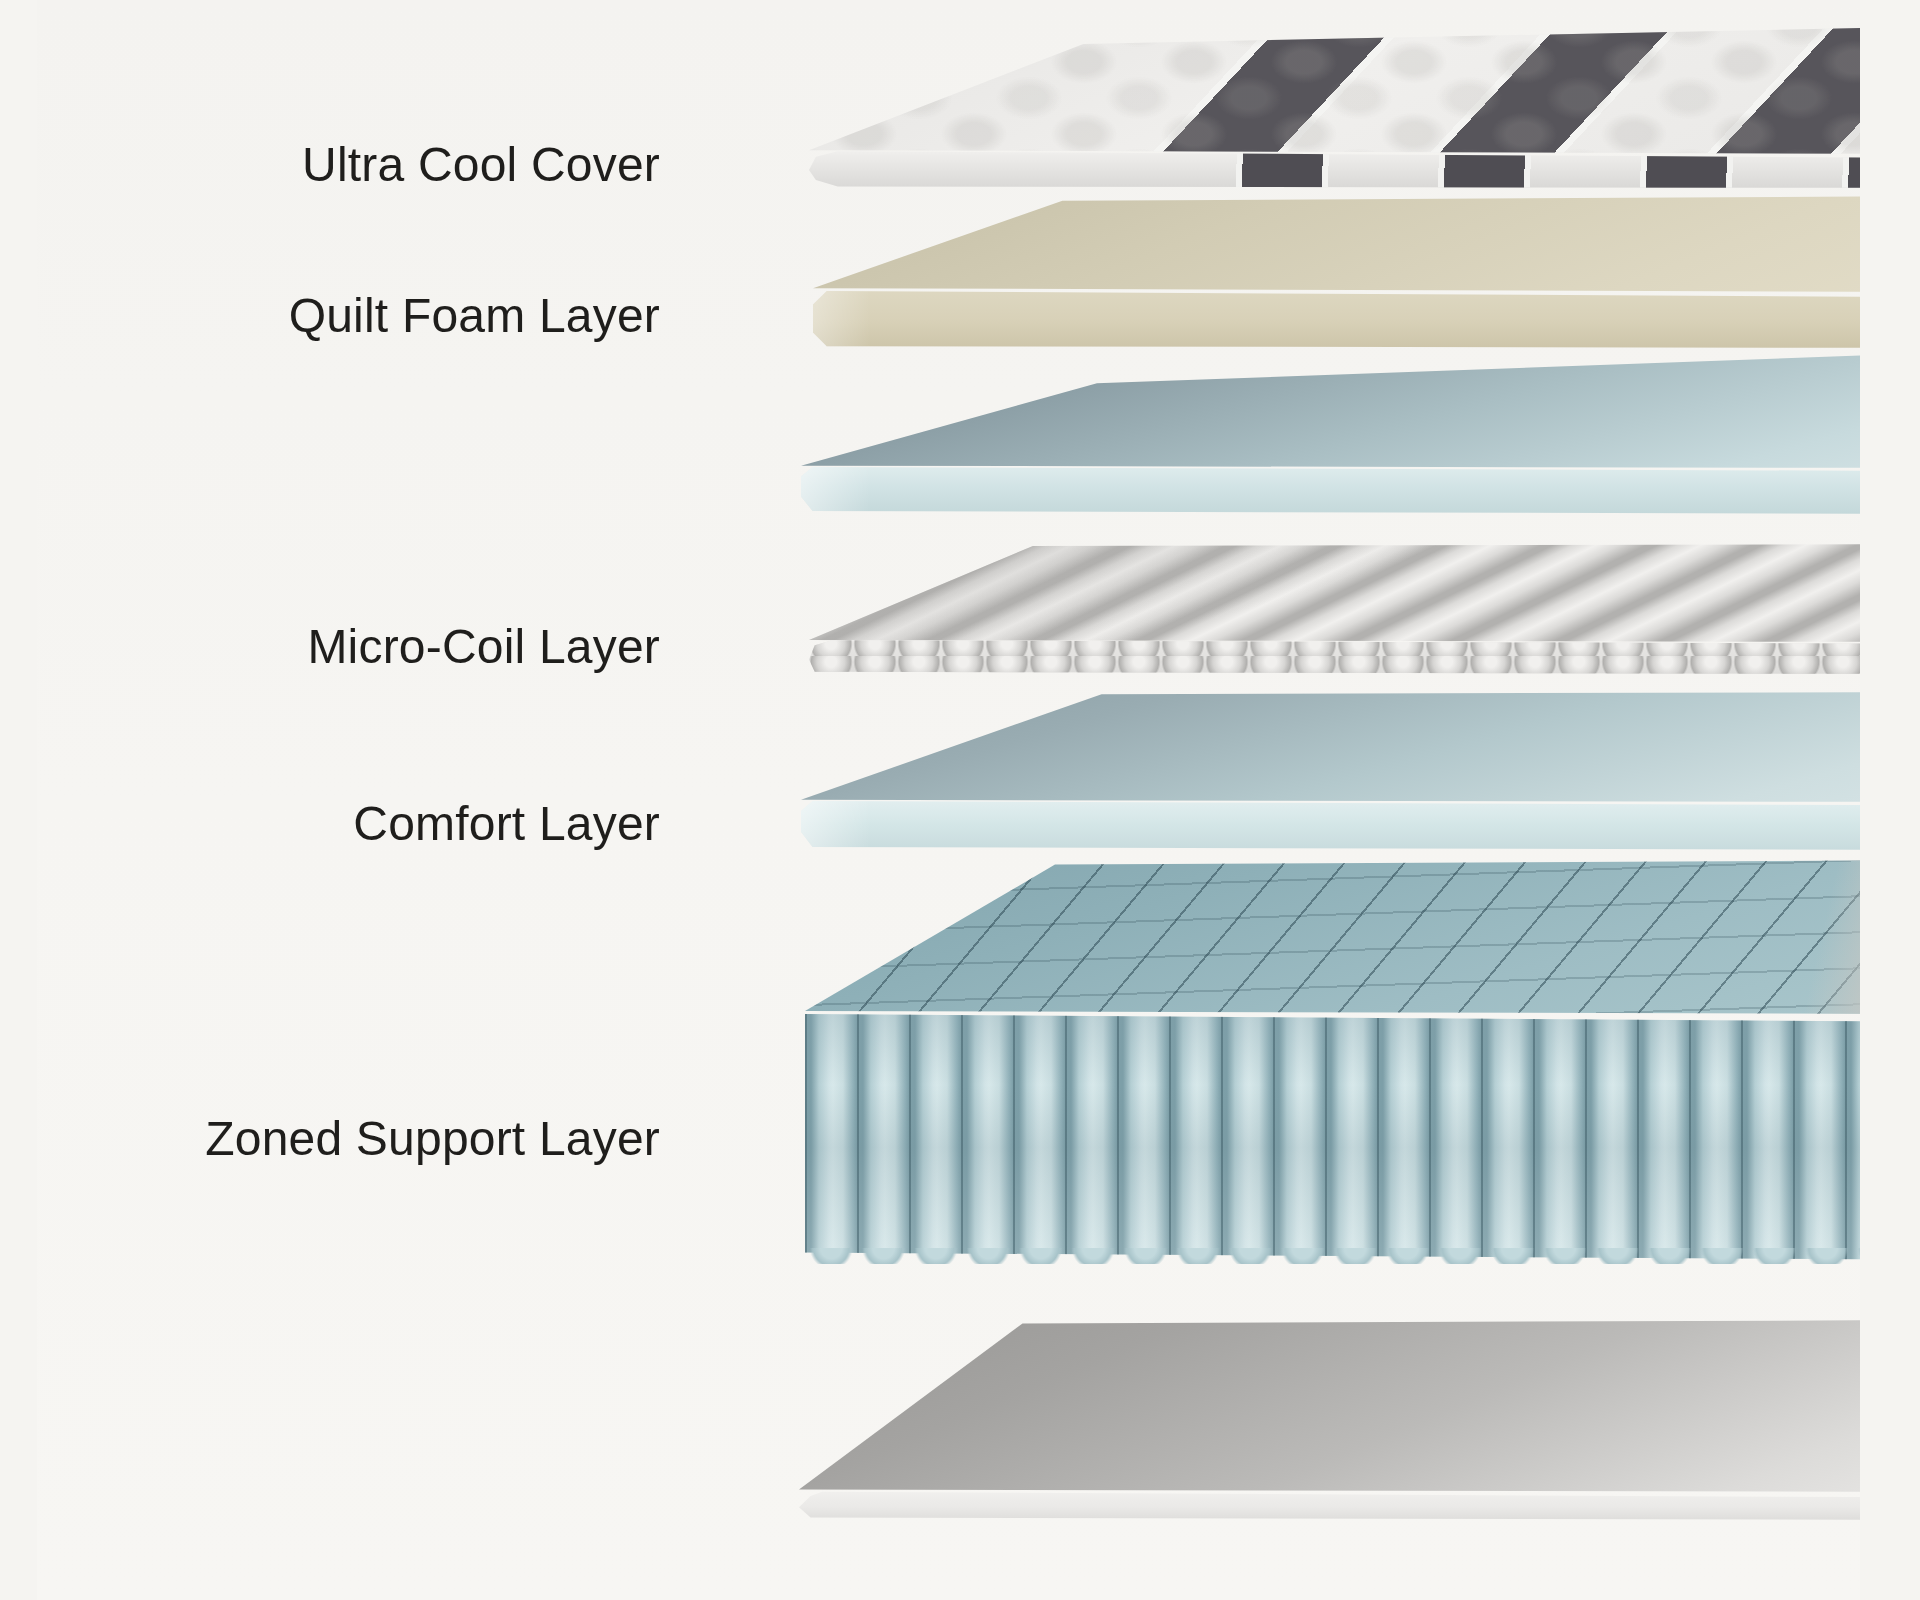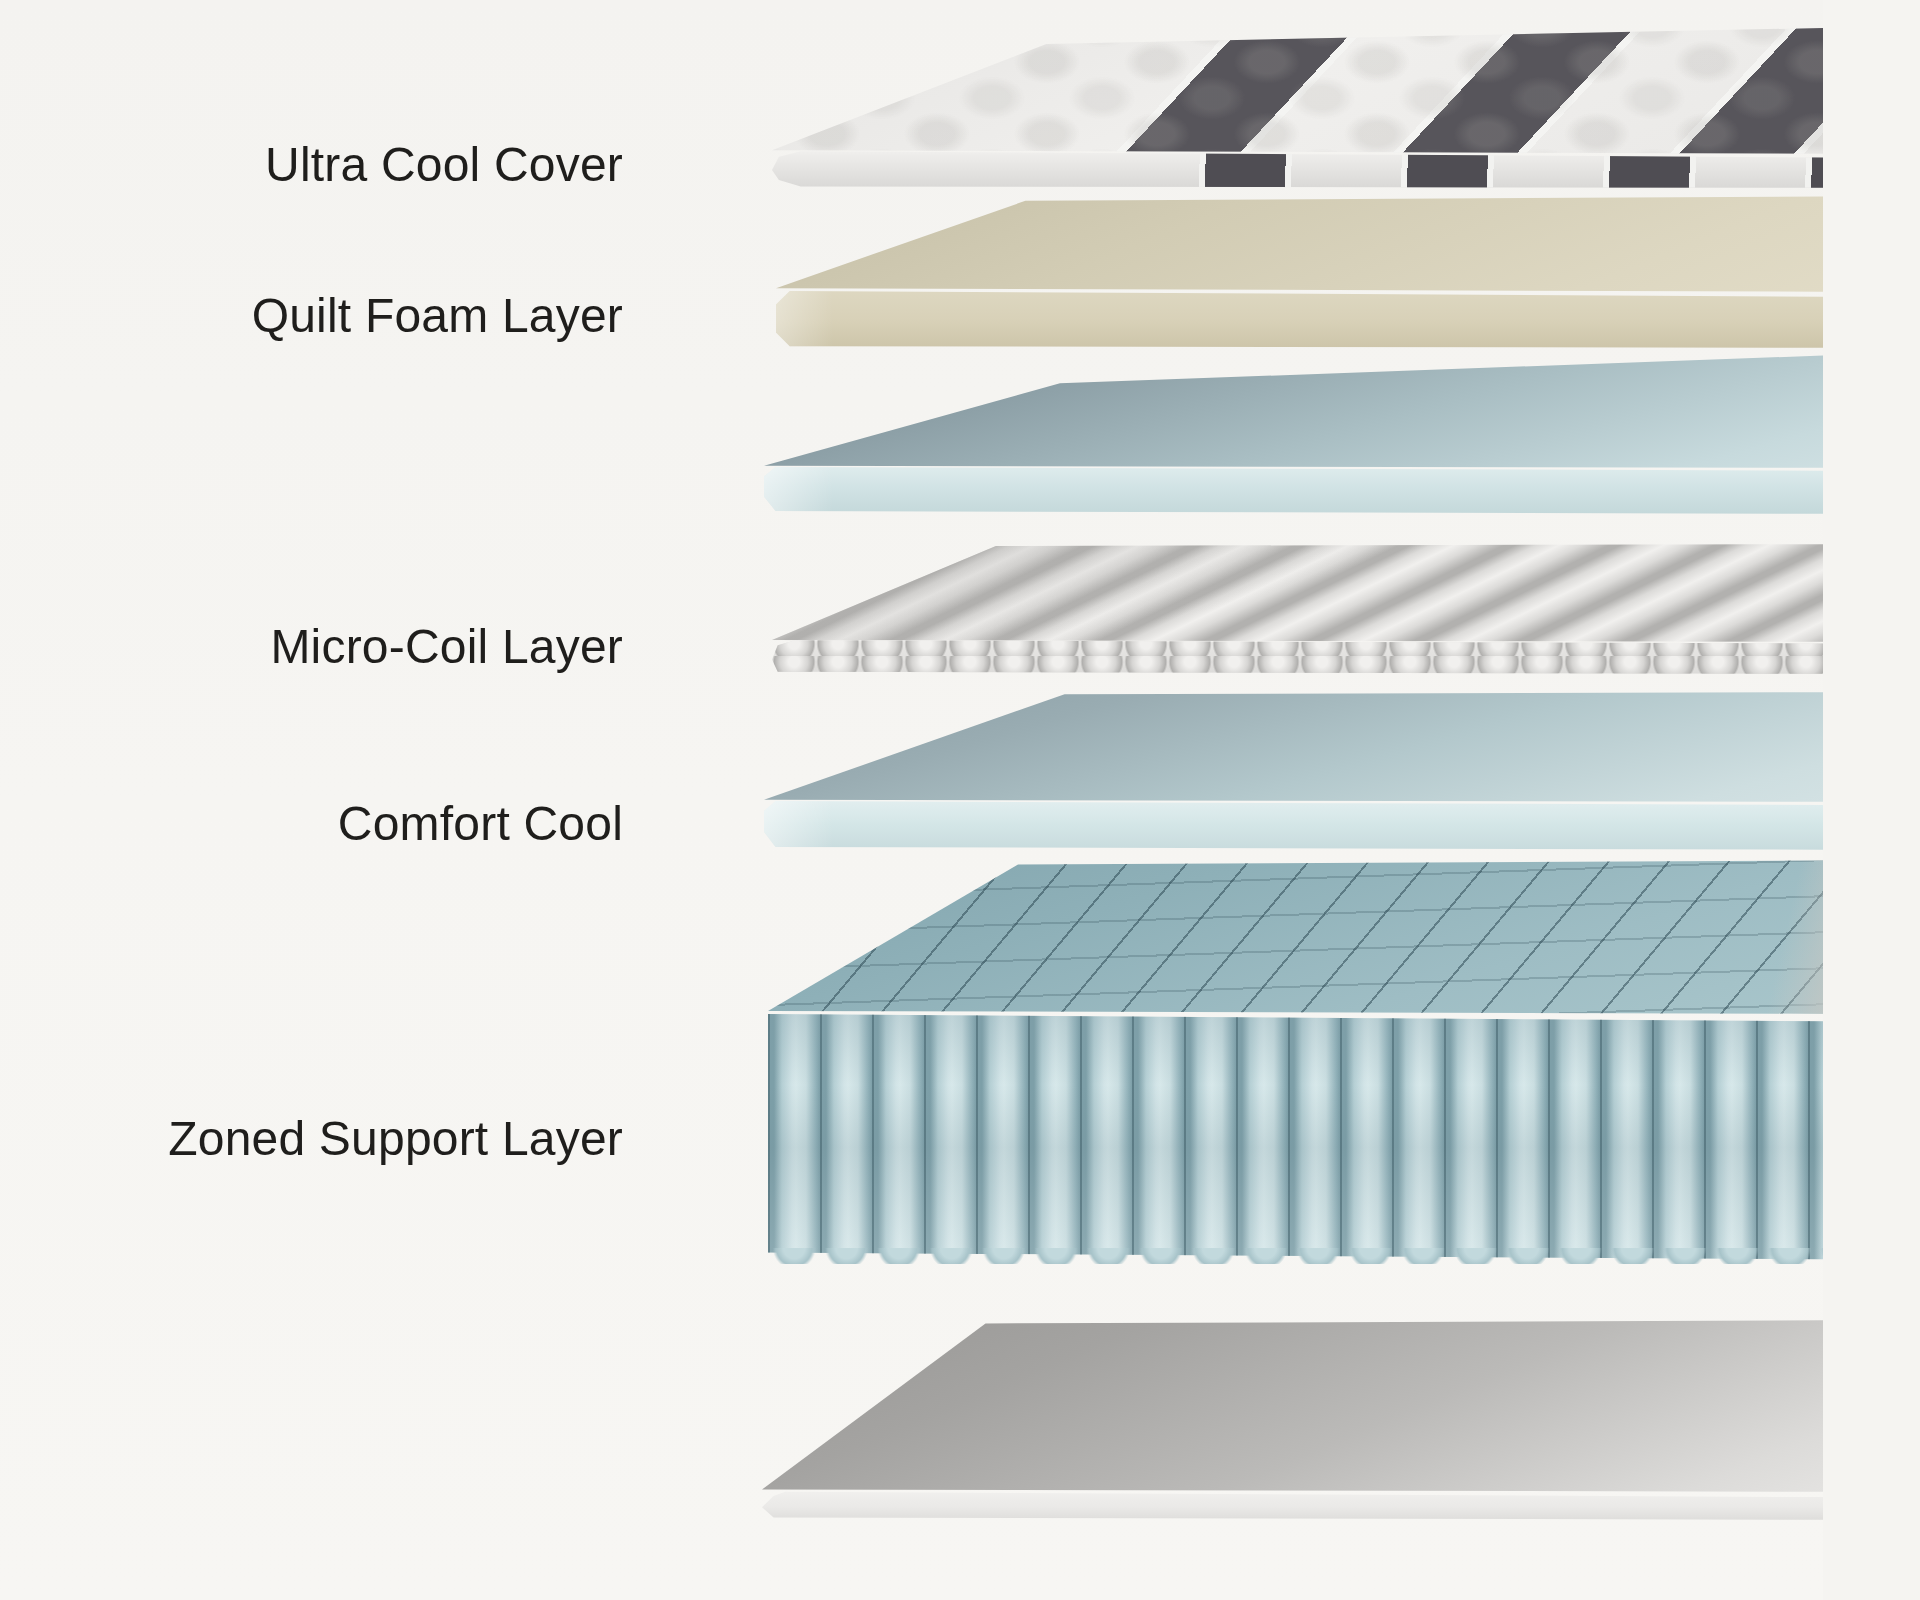--- a/index.html
+++ b/index.html
@@ -1,19 +1,20 @@
 <!DOCTYPE html>
 <html><head>
 <meta charset="utf-8">
 <style>
   html,body{margin:0;padding:0;background:#f5f4f1;}
   .stage{
     position:relative;width:1823px;height:1600px;overflow:hidden;
     background:linear-gradient(180deg,#f4f3f0 0%,#f6f5f2 50%,#f7f6f3 100%);
     font-family:"Liberation Sans",sans-serif;
+    margin-left:37px;
   }
   .label{
     position:absolute;right:1200px;white-space:nowrap;
     font-size:48px;line-height:52px;color:#1f1e1c;letter-spacing:.2px;
   }
   .lbl-cover{top:139px;} .lbl-quilt{top:290px;} .lbl-memory{top:458px;}
   .lbl-micro{top:621px;text-align:center;} .lbl-comfort{top:798px;} .lbl-support{top:1113px;}
   .lbl-stability{top:1483px;}
 
   .face{position:absolute;}
@@ -131,21 +132,21 @@
   }
 </style>
 </head>
 <body>
 
 <div class="stage">
 
   <div class="label lbl-cover">Ultra Cool Cover</div>
   <div class="label lbl-quilt">Quilt Foam Layer</div>
   <div class="label lbl-micro">Micro-Coil Layer</div>
-  <div class="label lbl-comfort">Comfort Cool</div>
+  <div class="label lbl-comfort">Comfort Layer</div>
   <div class="label lbl-support">Zoned Support Layer</div>
 
   <div>
 
     <div>
       <div class="face cover-top"></div>
       <div class="face cover-front"></div>
     </div>
 
     <div>

